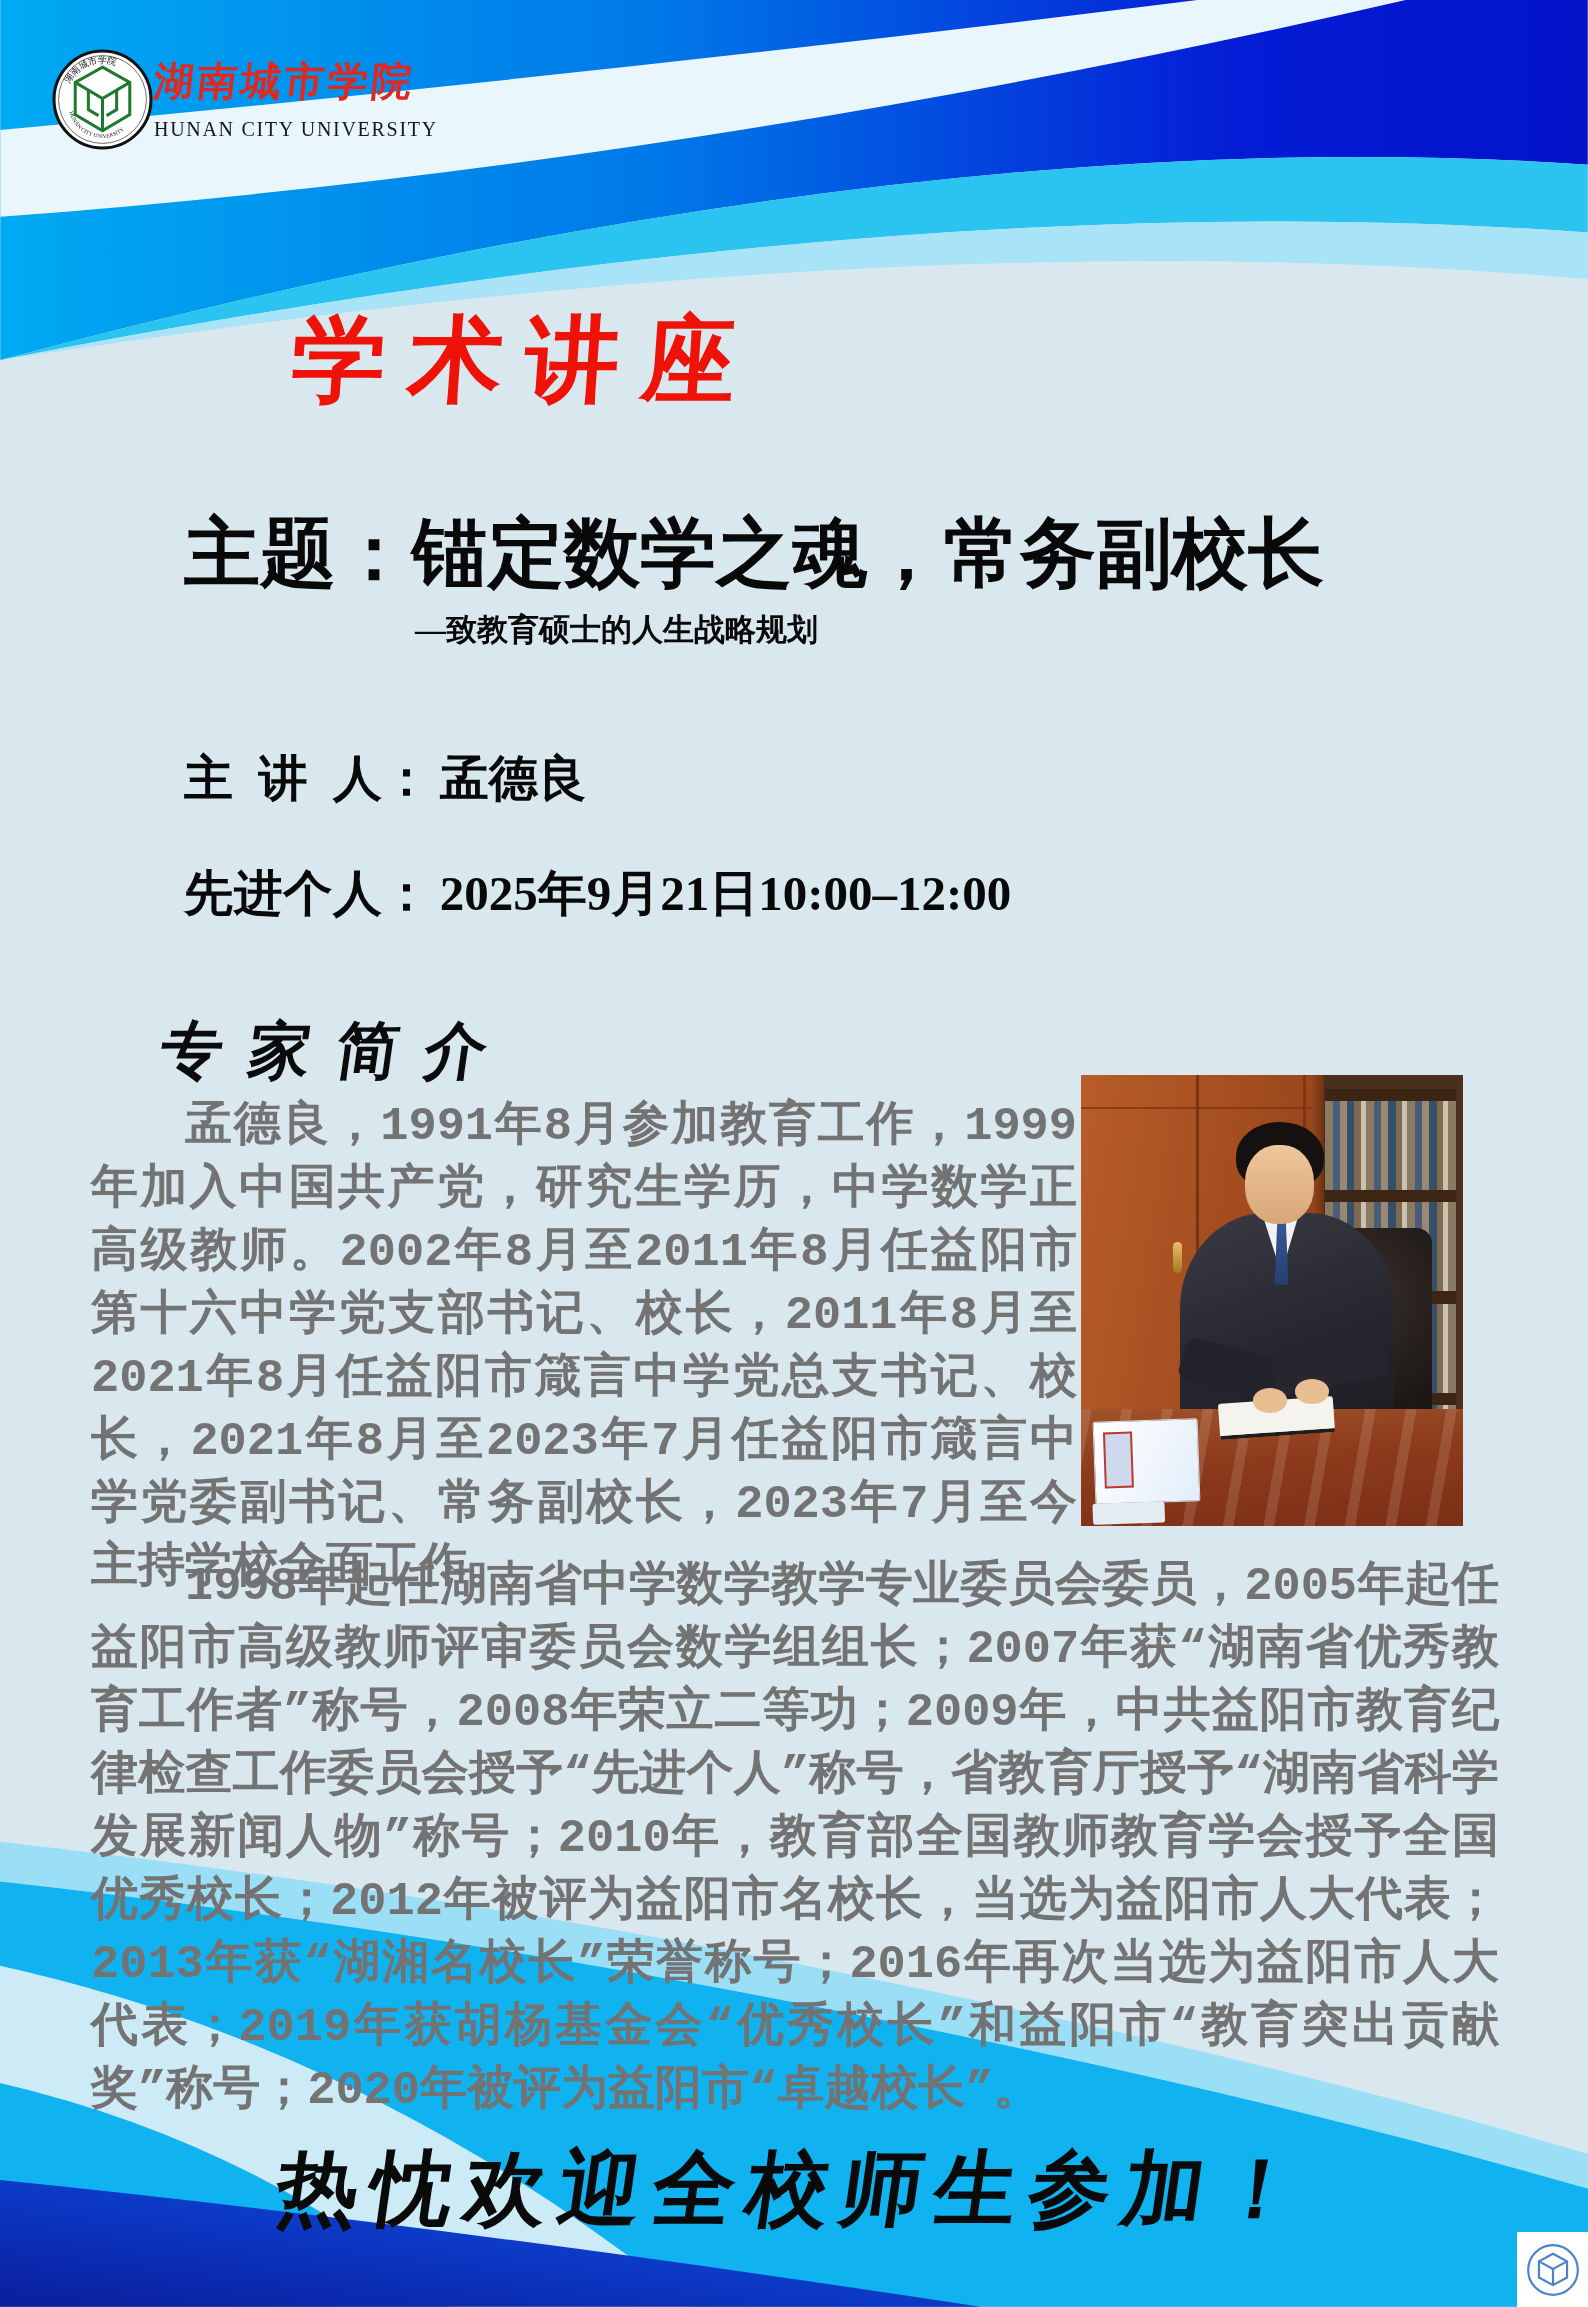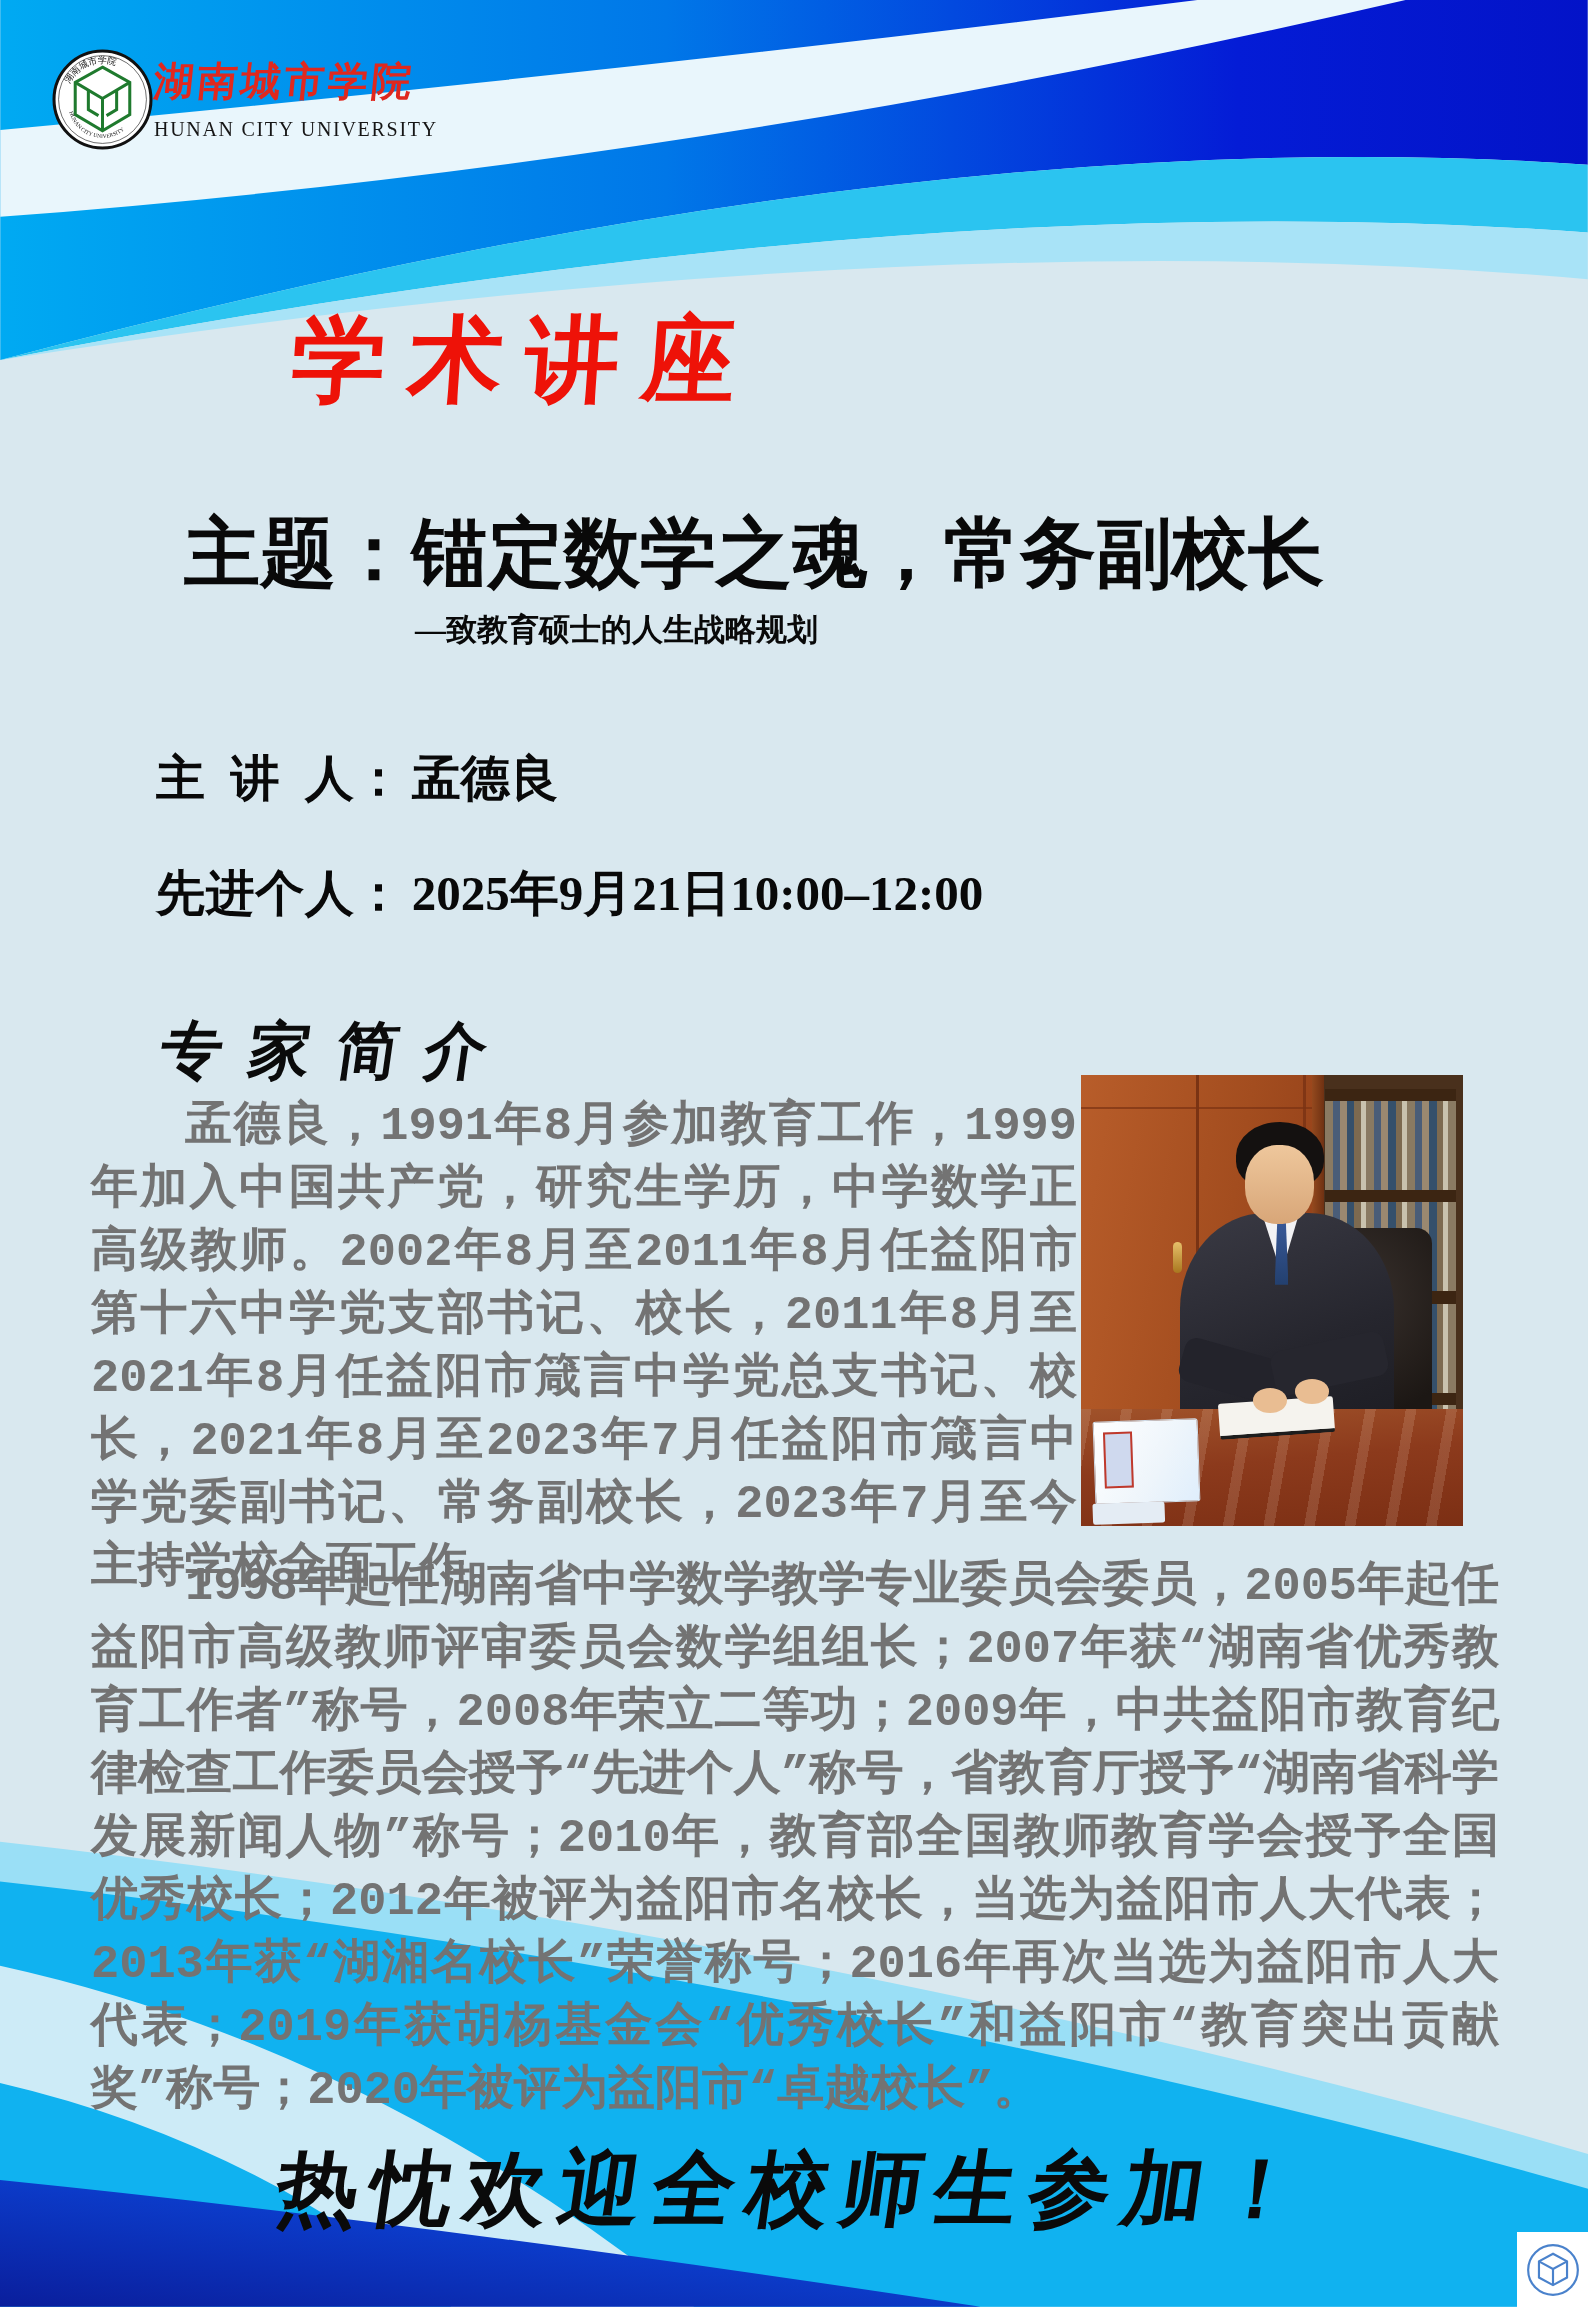--- a/index.html
+++ b/index.html
@@ -31,21 +31,21 @@
          font-size:76px;color:#090909;white-space:nowrap;}
   .subtitle{position:absolute;left:415px;top:609px;z-index:2;
          font-family:"Liberation Serif","DejaVu Serif",serif;font-weight:bold;
          font-size:31px;color:#090909;white-space:nowrap;}
 
   
   .info{position:absolute;left:156px;top:746px;z-index:2;
         font-family:"Liberation Serif","DejaVu Serif",serif;font-weight:bold;
         font-size:49px;color:#090909;}
   .info .row{margin-bottom:49px;white-space:nowrap;}
-  .ilabel{display:inline-block;width:198px;text-align:justify;text-align-last:justify;}
+  .ilabel{display:inline-block;width:198px;text-align:justify;text-align-last:justify;margin-left:28px;}
   .icolon{display:inline-block;margin-right:8.7px;}
 
   
   .section-title{position:absolute;left:161px;top:1009px;z-index:2;
         font-family:"Liberation Serif","DejaVu Serif",serif;font-weight:bold;
         font-size:62px;letter-spacing:26px;color:#0b0b0b;transform:skewX(-8deg);}
 
   .bio{z-index:2;font-weight:bold;font-size:47px;line-height:63px;
        text-align:justify;color:#737373;position:absolute;font-family:Liberation Mono, monospace;}
   .bio p{margin:0;text-indent:2em;}

